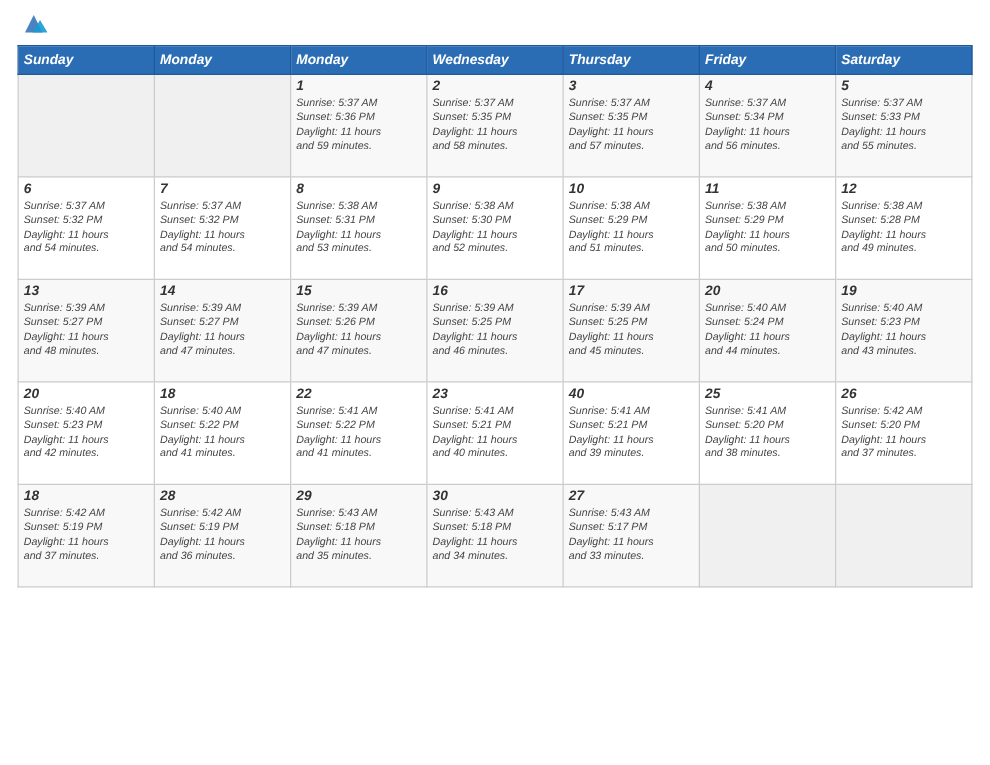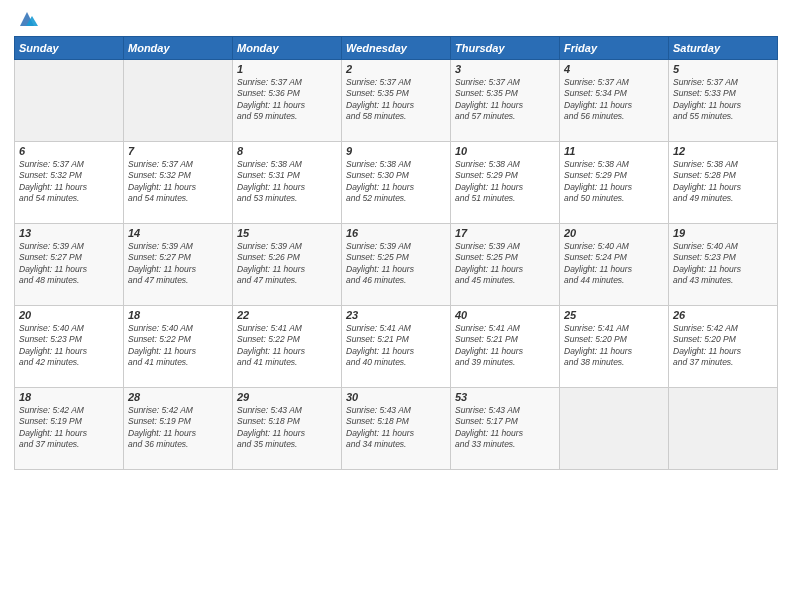--- a/index.html
+++ b/index.html
@@ -352,21 +352,21 @@
 and 35 minutes.</div>
           </td>
           <td>
             <span class="day-num">30</span>
             <div class="day-info" style="white-space: pre-line;">Sunrise: 5:43 AM
 Sunset: 5:18 PM
 Daylight: 11 hours
 and 34 minutes.</div>
           </td>
           <td>
-            <span class="day-num">53</span>
+            <span class="day-num">27</span>
             <div class="day-info" style="white-space: pre-line;">Sunrise: 5:43 AM
 Sunset: 5:17 PM
 Daylight: 11 hours
 and 33 minutes.</div>
           </td>
           <td class="empty-cell"></td>
           <td class="empty-cell"></td>
         </tr>
       </tbody>
   </table>

